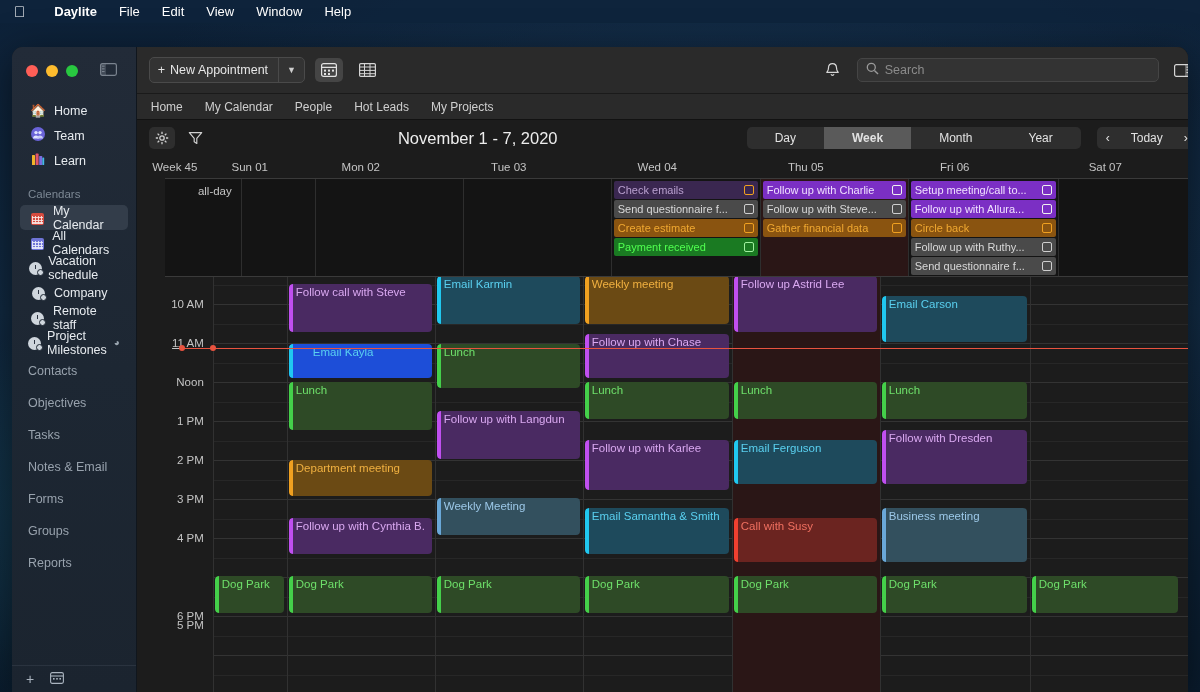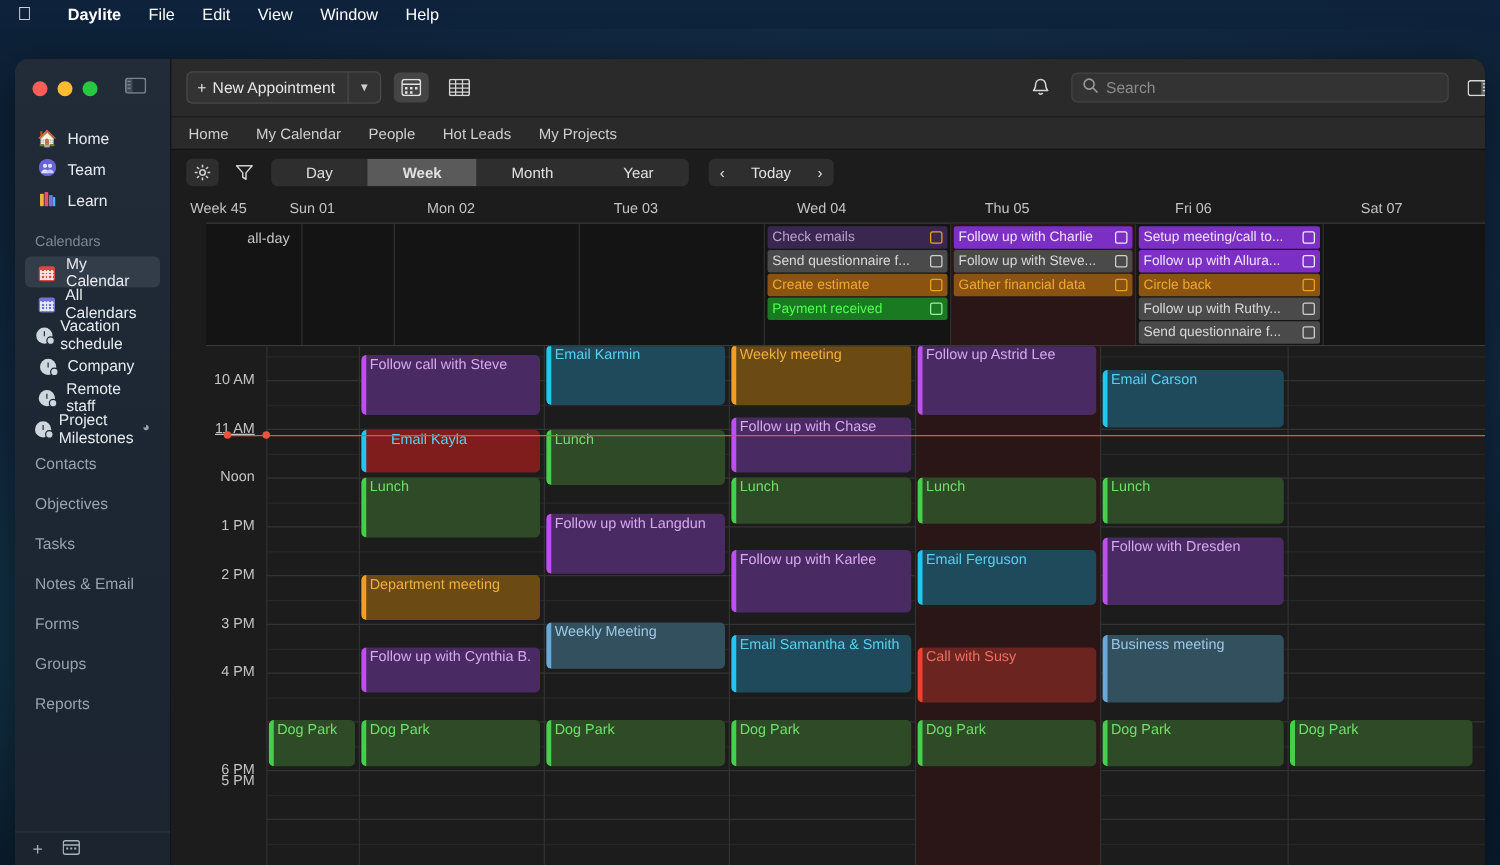--- a/index.html
+++ b/index.html
@@ -345,20 +345,21 @@
                 <line x1="11.4" y1="2.6" x2="9.8" y2="4.2"></line>
                 <line x1="4.2" y1="9.8" x2="2.6" y2="11.4"></line>
               </g>
             </svg>
         </div>
         <div class="sq plain">
           <svg width="15" height="14" viewBox="0 0 15 14">
               <path d="M1.3 1.6h12.4L8.8 7.3v5.1l-2.6-1.6V7.3z" fill="none" stroke="#cfcfcf" stroke-width="1.2" stroke-linejoin="round"></path>
             </svg>
         </div>
+        <div id="title">November 1 - 7, 2020</div>
         <div class="seg">
           <span class="s">Day</span>
           <span class="s on">Week</span>
           <span class="s">Month</span>
           <span class="s">Year</span>
         </div>
         <div class="nav">
           <span class="s">‹</span>
           <span class="s mid">Today</span>
           <span class="s">›</span>
@@ -485,21 +486,21 @@
             <div class="vline" style="left: 222px;"></div>
             <div class="daycol" style="left: 370px; width: 149px;"></div>
             <div class="vline" style="left: 370px;"></div>
             <div class="daycol today" style="left: 519px; width: 148px;"></div>
             <div class="vline" style="left: 519px;"></div>
             <div class="daycol" style="left: 667px; width: 150px;"></div>
             <div class="vline" style="left: 667px;"></div>
             <div class="daycol" style="left: 817px; width: 151px;"></div>
             <div class="vline" style="left: 817px;"></div>
             <div class="ev" style="left: 76px; width: 143px; top: 7px; height: 48px; background: rgb(74, 42, 98); color: rgb(217, 168, 240); --bar: #c04ff0;">Follow call with Steve<span style="position: absolute; left: 0px; top: 0px; bottom: 0px; width: 4px; border-radius: 4px 0px 0px 4px; background: rgb(192, 79, 240);"></span></div>
-            <div class="ev" style="left: 76px; width: 143px; top: 67px; height: 34px; background: #7f1d1d; color: rgb(90, 208, 240); padding-left: 24px; --bar: #20c8f0;">Email Kayla<span style="position: absolute; left: 0px; top: 0px; bottom: 0px; width: 4px; border-radius: 4px 0px 0px 4px; background: rgb(32, 200, 240);"></span></div>
+            <div class="ev" style="left: 76px; width: 143px; top: 67px; height: 34px; background: #1d4ed8; color: rgb(90, 208, 240); padding-left: 24px; --bar: #20c8f0;">Email Kayla<span style="position: absolute; left: 0px; top: 0px; bottom: 0px; width: 4px; border-radius: 4px 0px 0px 4px; background: rgb(32, 200, 240);"></span></div>
             <div class="ev" style="left: 76px; width: 143px; top: 105px; height: 48px; background: rgb(46, 74, 38); color: rgb(110, 224, 106); --bar: #44d04a;">Lunch<span style="position: absolute; left: 0px; top: 0px; bottom: 0px; width: 4px; border-radius: 4px 0px 0px 4px; background: rgb(68, 208, 74);"></span></div>
             <div class="ev" style="left: 76px; width: 143px; top: 183px; height: 36px; background: rgb(107, 74, 20); color: rgb(240, 176, 64); --bar: #f0a020;">Department meeting<span style="position: absolute; left: 0px; top: 0px; bottom: 0px; width: 4px; border-radius: 4px 0px 0px 4px; background: rgb(240, 160, 32);"></span></div>
             <div class="ev" style="left: 76px; width: 143px; top: 241px; height: 36px; background: rgb(74, 42, 98); color: rgb(217, 168, 240); --bar: #c04ff0;">Follow up with Cynthia B.<span style="position: absolute; left: 0px; top: 0px; bottom: 0px; width: 4px; border-radius: 4px 0px 0px 4px; background: rgb(192, 79, 240);"></span></div>
             <div class="ev" style="left: 76px; width: 143px; top: 299px; height: 37px; background: rgb(46, 74, 38); color: rgb(110, 224, 106); --bar: #44d04a;">Dog Park<span style="position: absolute; left: 0px; top: 0px; bottom: 0px; width: 4px; border-radius: 4px 0px 0px 4px; background: rgb(68, 208, 74);"></span></div>
             <div class="ev" style="left: 224px; width: 143px; top: -1px; height: 48px; background: rgb(30, 74, 92); color: rgb(90, 208, 240); --bar: #20c8f0;">Email Karmin<span style="position: absolute; left: 0px; top: 0px; bottom: 0px; width: 4px; border-radius: 4px 0px 0px 4px; background: rgb(32, 200, 240);"></span></div>
             <div class="ev" style="left: 224px; width: 143px; top: 67px; height: 44px; background: rgb(46, 74, 38); color: rgb(110, 224, 106); --bar: #44d04a;">Lunch<span style="position: absolute; left: 0px; top: 0px; bottom: 0px; width: 4px; border-radius: 4px 0px 0px 4px; background: rgb(68, 208, 74);"></span></div>
             <div class="ev" style="left: 224px; width: 143px; top: 134px; height: 48px; background: rgb(74, 42, 98); color: rgb(217, 168, 240); --bar: #c04ff0;">Follow up with Langdun<span style="position: absolute; left: 0px; top: 0px; bottom: 0px; width: 4px; border-radius: 4px 0px 0px 4px; background: rgb(192, 79, 240);"></span></div>
             <div class="ev" style="left: 224px; width: 143px; top: 221px; height: 37px; background: rgb(51, 80, 94); color: rgb(156, 200, 232); --bar: #6aa8d8;">Weekly Meeting<span style="position: absolute; left: 0px; top: 0px; bottom: 0px; width: 4px; border-radius: 4px 0px 0px 4px; background: rgb(106, 168, 216);"></span></div>
             <div class="ev" style="left: 224px; width: 143px; top: 299px; height: 37px; background: rgb(46, 74, 38); color: rgb(110, 224, 106); --bar: #44d04a;">Dog Park<span style="position: absolute; left: 0px; top: 0px; bottom: 0px; width: 4px; border-radius: 4px 0px 0px 4px; background: rgb(68, 208, 74);"></span></div>
             <div class="ev" style="left: 372px; width: 144px; top: -1px; height: 48px; background: rgb(107, 74, 20); color: rgb(240, 176, 64); --bar: #f0a020;">Weekly meeting<span style="position: absolute; left: 0px; top: 0px; bottom: 0px; width: 4px; border-radius: 4px 0px 0px 4px; background: rgb(240, 160, 32);"></span></div>

